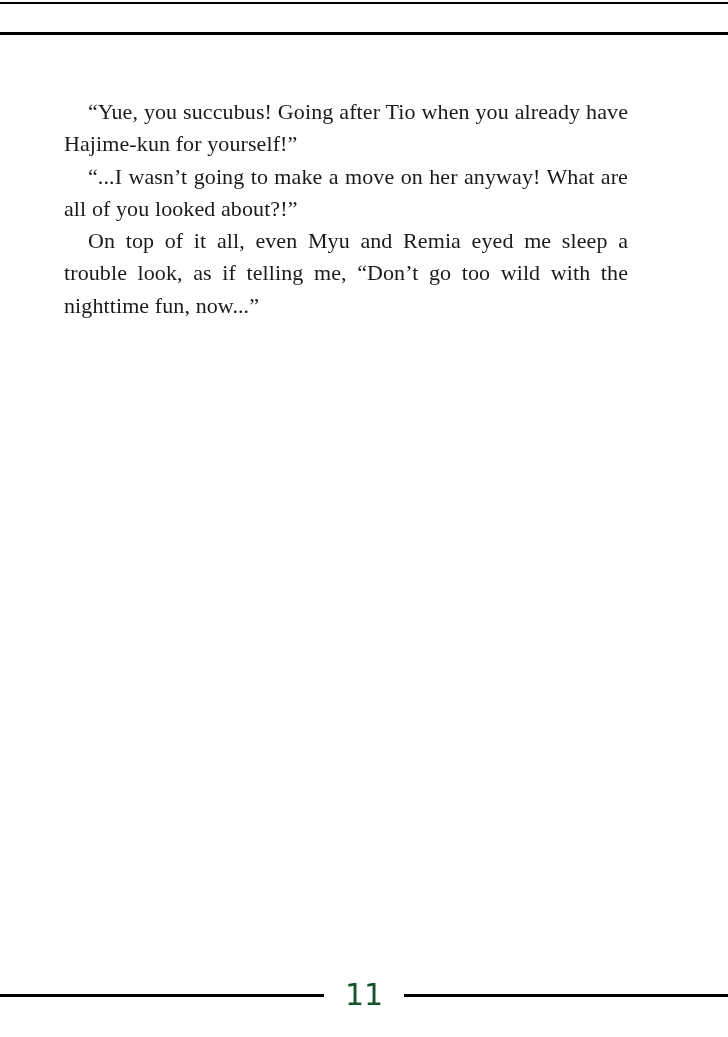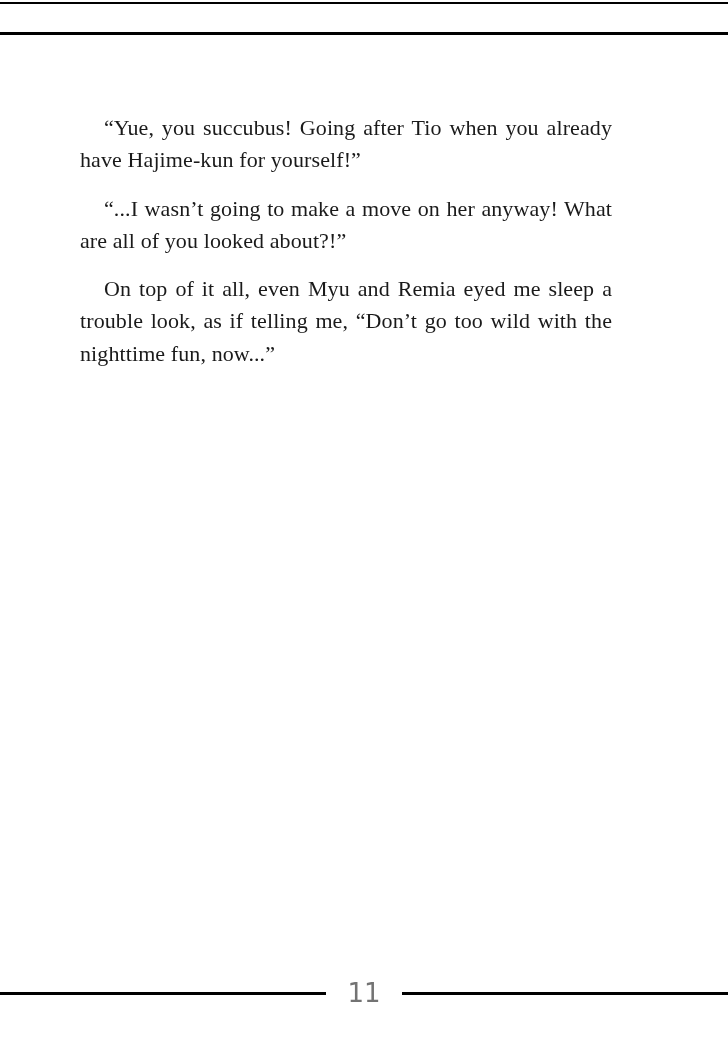--- a/index.html
+++ b/index.html
@@ -33,42 +33,42 @@
     left: 64px;
     top: 96px;
     width: 564px;
     color: #1a1a1a;
     font-size: 22px;
     line-height: 32.3px;
     letter-spacing: 0.1px;
     text-align: justify;
   }
   .para {
-    margin: 16px;
+    margin: 0;
     padding: 0;
     text-indent: 24px;
   }
   .footer {
     position: absolute;
     left: 0;
     top: 980px;
     width: 728px;
     display: flex;
     align-items: center;
   }
   .footer-line {
     flex: 1;
     height: 3px;
     background: #000000;
   }
   .page-number {
     font-family: "DejaVu Sans", sans-serif;
-    font-size: 26px;
+    font-size: 30px;
     line-height: 1;
-    color: #737373;
+    color: #14532d;
     margin: 0 21px;
   }
 </style>
 </head>
 <body>
 
 <div class="rule rule-top-thin"></div>
 <div class="rule rule-top-thick"></div>
 
 <main class="text-block">

